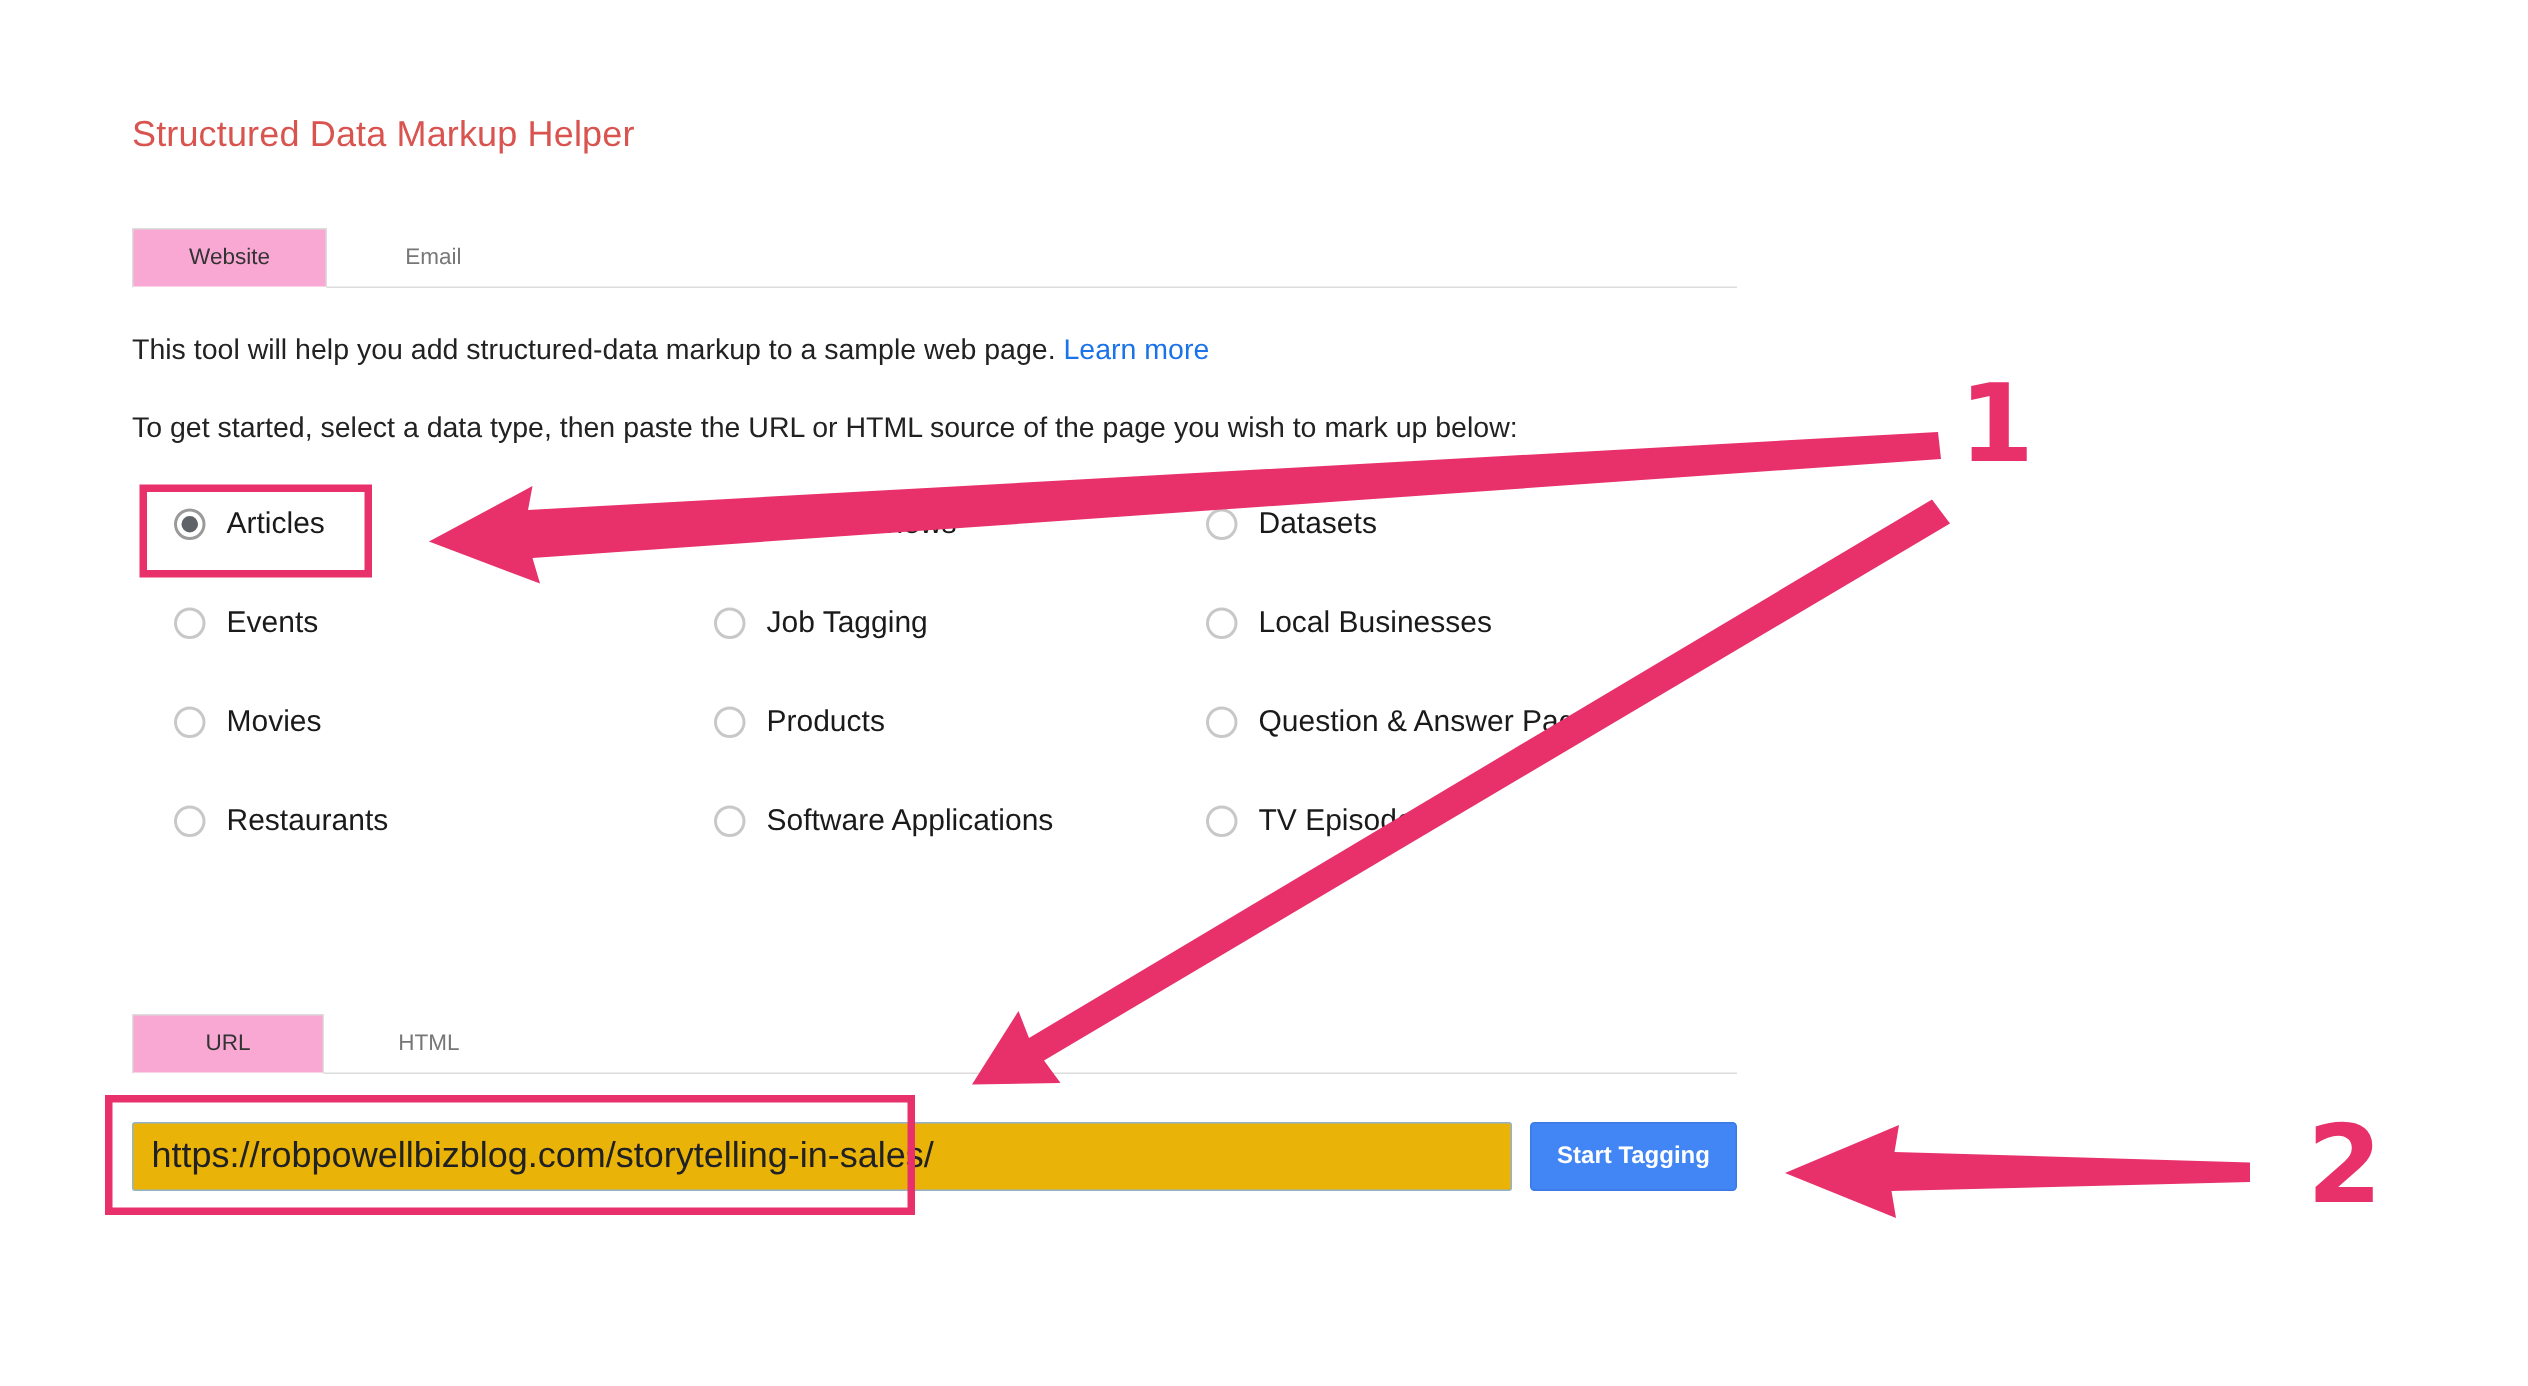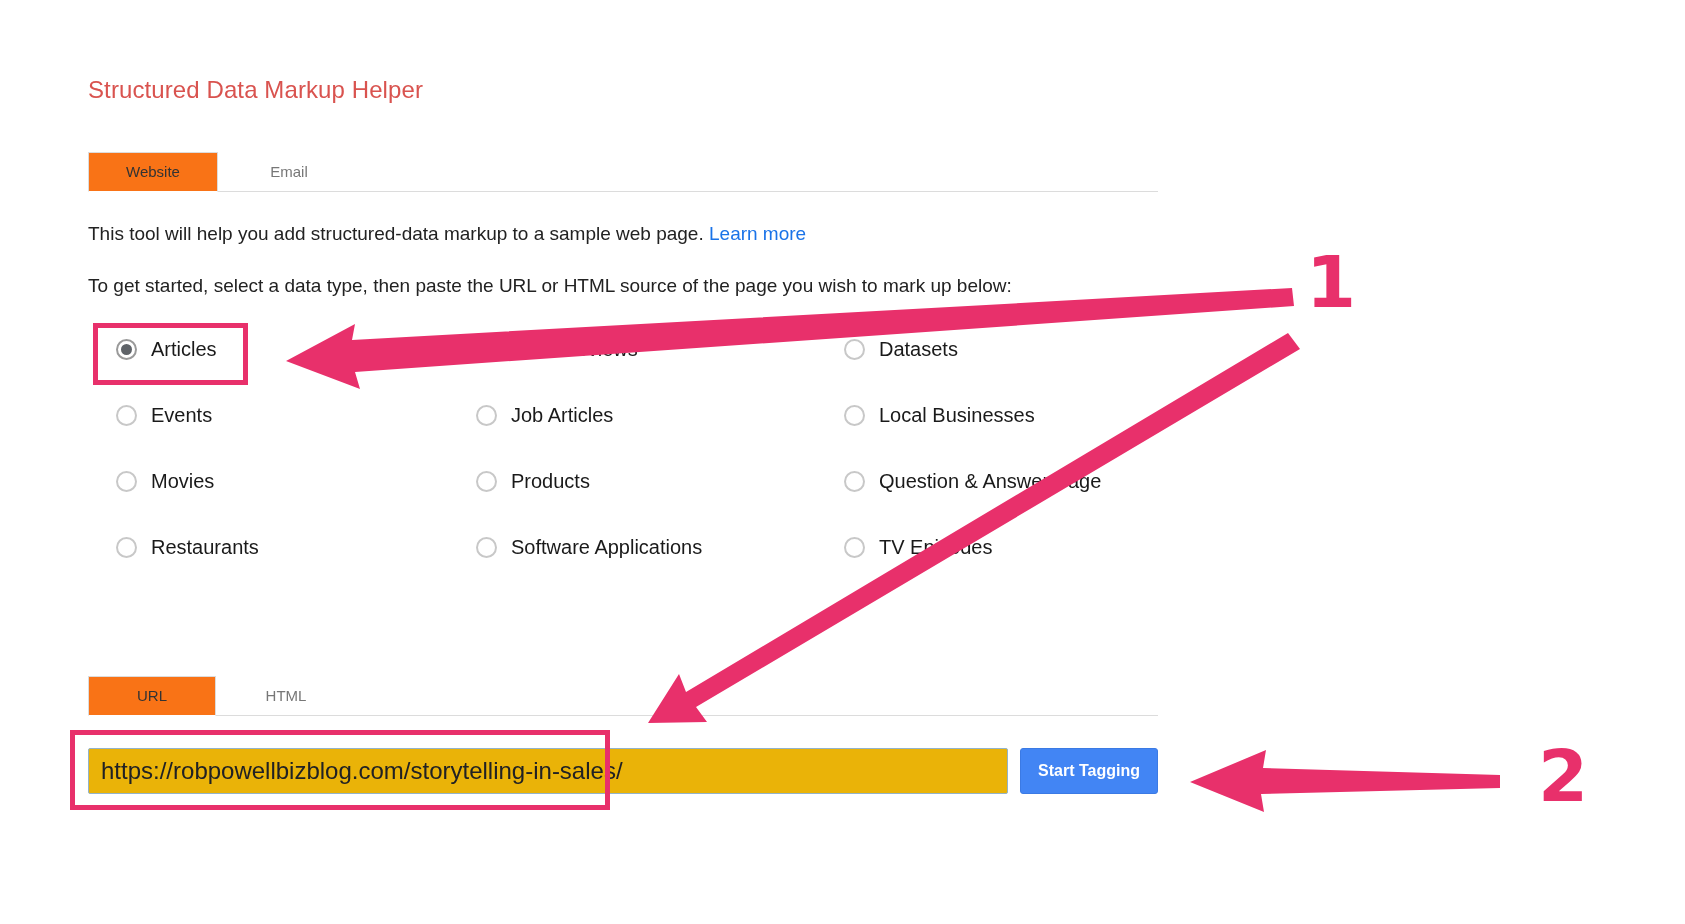--- a/index.html
+++ b/index.html
@@ -53,21 +53,21 @@
     font-size: 15px;
     color: #555555;
     text-align: center;
     box-sizing: border-box;
   }
   .tab.active {
     left: 0;
     width: 130px;
     border: 1px solid #dcdcdc;
     border-bottom: 1px solid #ffffff;
-    background: #f97316;
+    background: #f9a8d4;
     color: #333333;
     font-weight: 500;
   }
   .tab.inactive {
     left: 146px;
     width: 110px;
     border: 1px solid transparent;
     color: #777777;
   }
 
@@ -99,21 +99,21 @@
   }
   .radio-item {
     position: absolute;
     top: 8px;
     display: flex;
     align-items: center;
     white-space: nowrap;
   }
   .radio-item.col0 { left: 6px; text-align: center; }
   .radio-item.col1 { left: 366px; }
-  .radio-item.col2 { left: 734px; justify-content: flex-end; }
+  .radio-item.col2 { left: 694px; justify-content: flex-end; }
 
   .radio-circle {
     width: 21px;
     height: 21px;
     border-radius: 50%;
     border: 2px solid #c8c8c8;
     box-sizing: border-box;
     background: #ffffff;
     position: relative;
     flex: 0 0 auto;
@@ -285,21 +285,21 @@
       </label>
     </div>
 
     <div class="radio-row">
       <label class="radio-item col0">
         <span class="radio-circle"></span>
         <span class="radio-label">Events</span>
       </label>
       <label class="radio-item col1">
         <span class="radio-circle"></span>
-        <span class="radio-label">Job Articles</span>
+        <span class="radio-label">Job Tagging</span>
       </label>
       <label class="radio-item col2">
         <span class="radio-circle"></span>
         <span class="radio-label">Local Businesses</span>
       </label>
     </div>
 
     <div class="radio-row">
       <label class="radio-item col0">
         <span class="radio-circle"></span>

